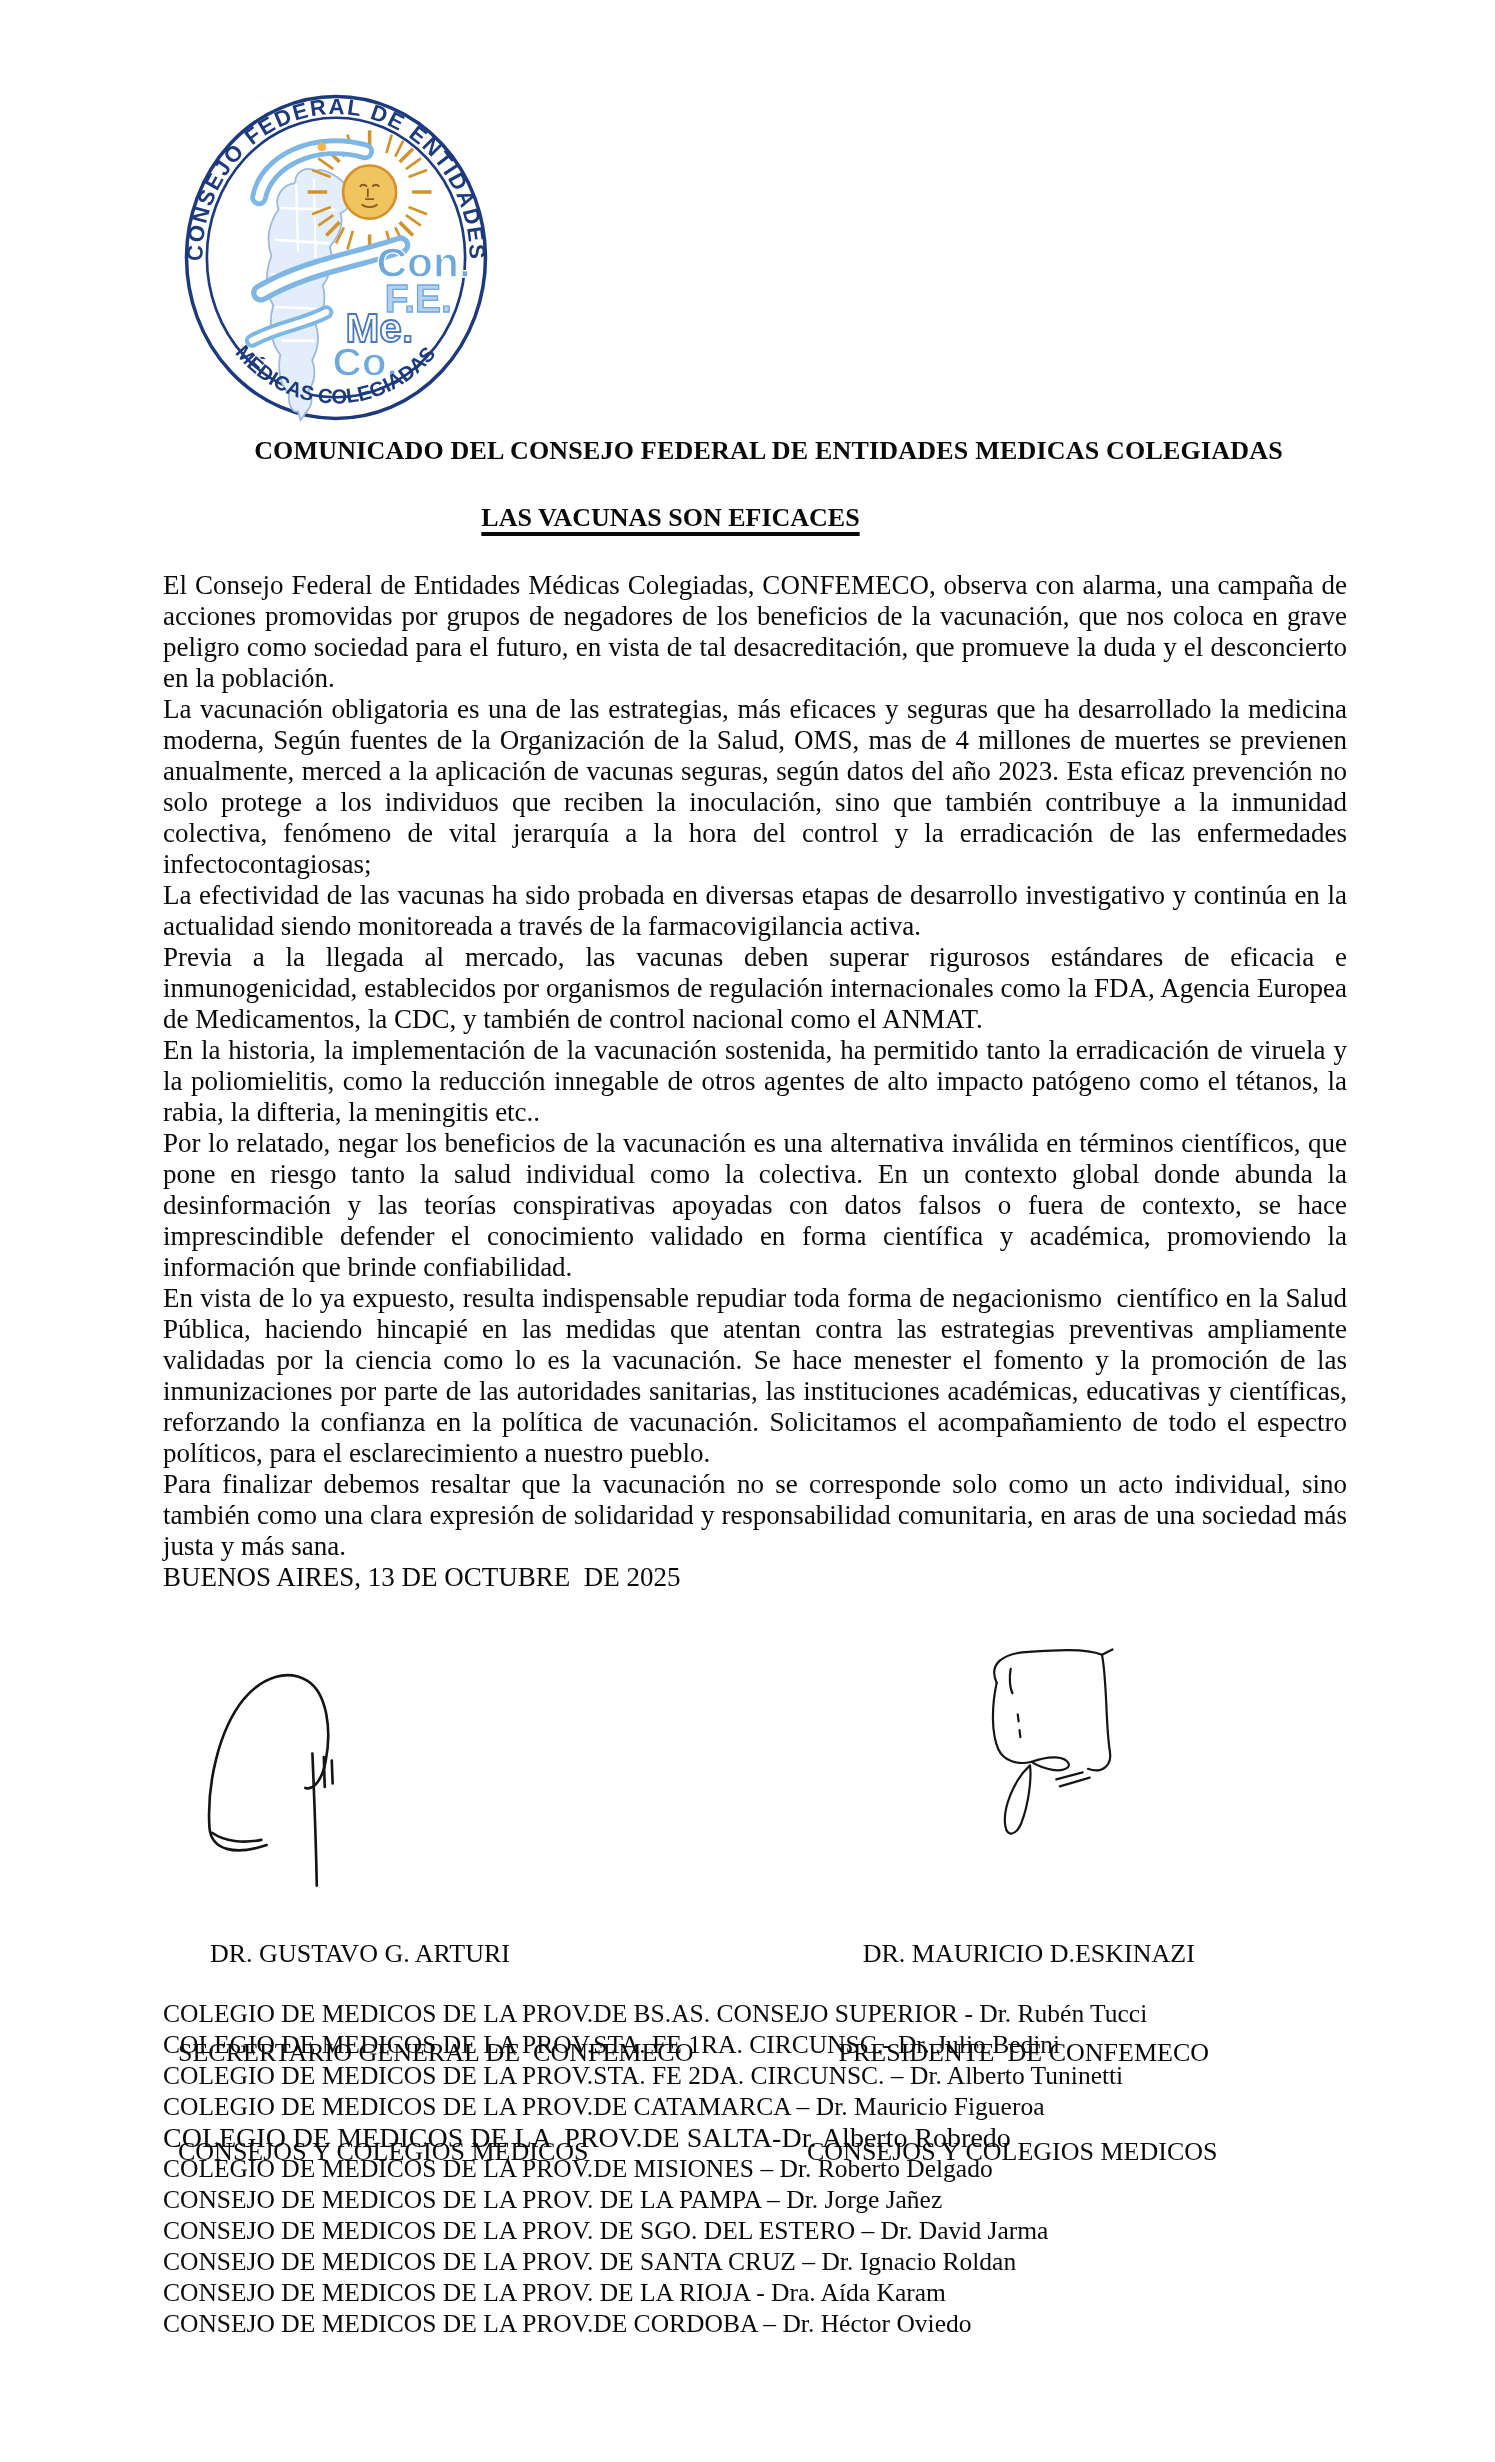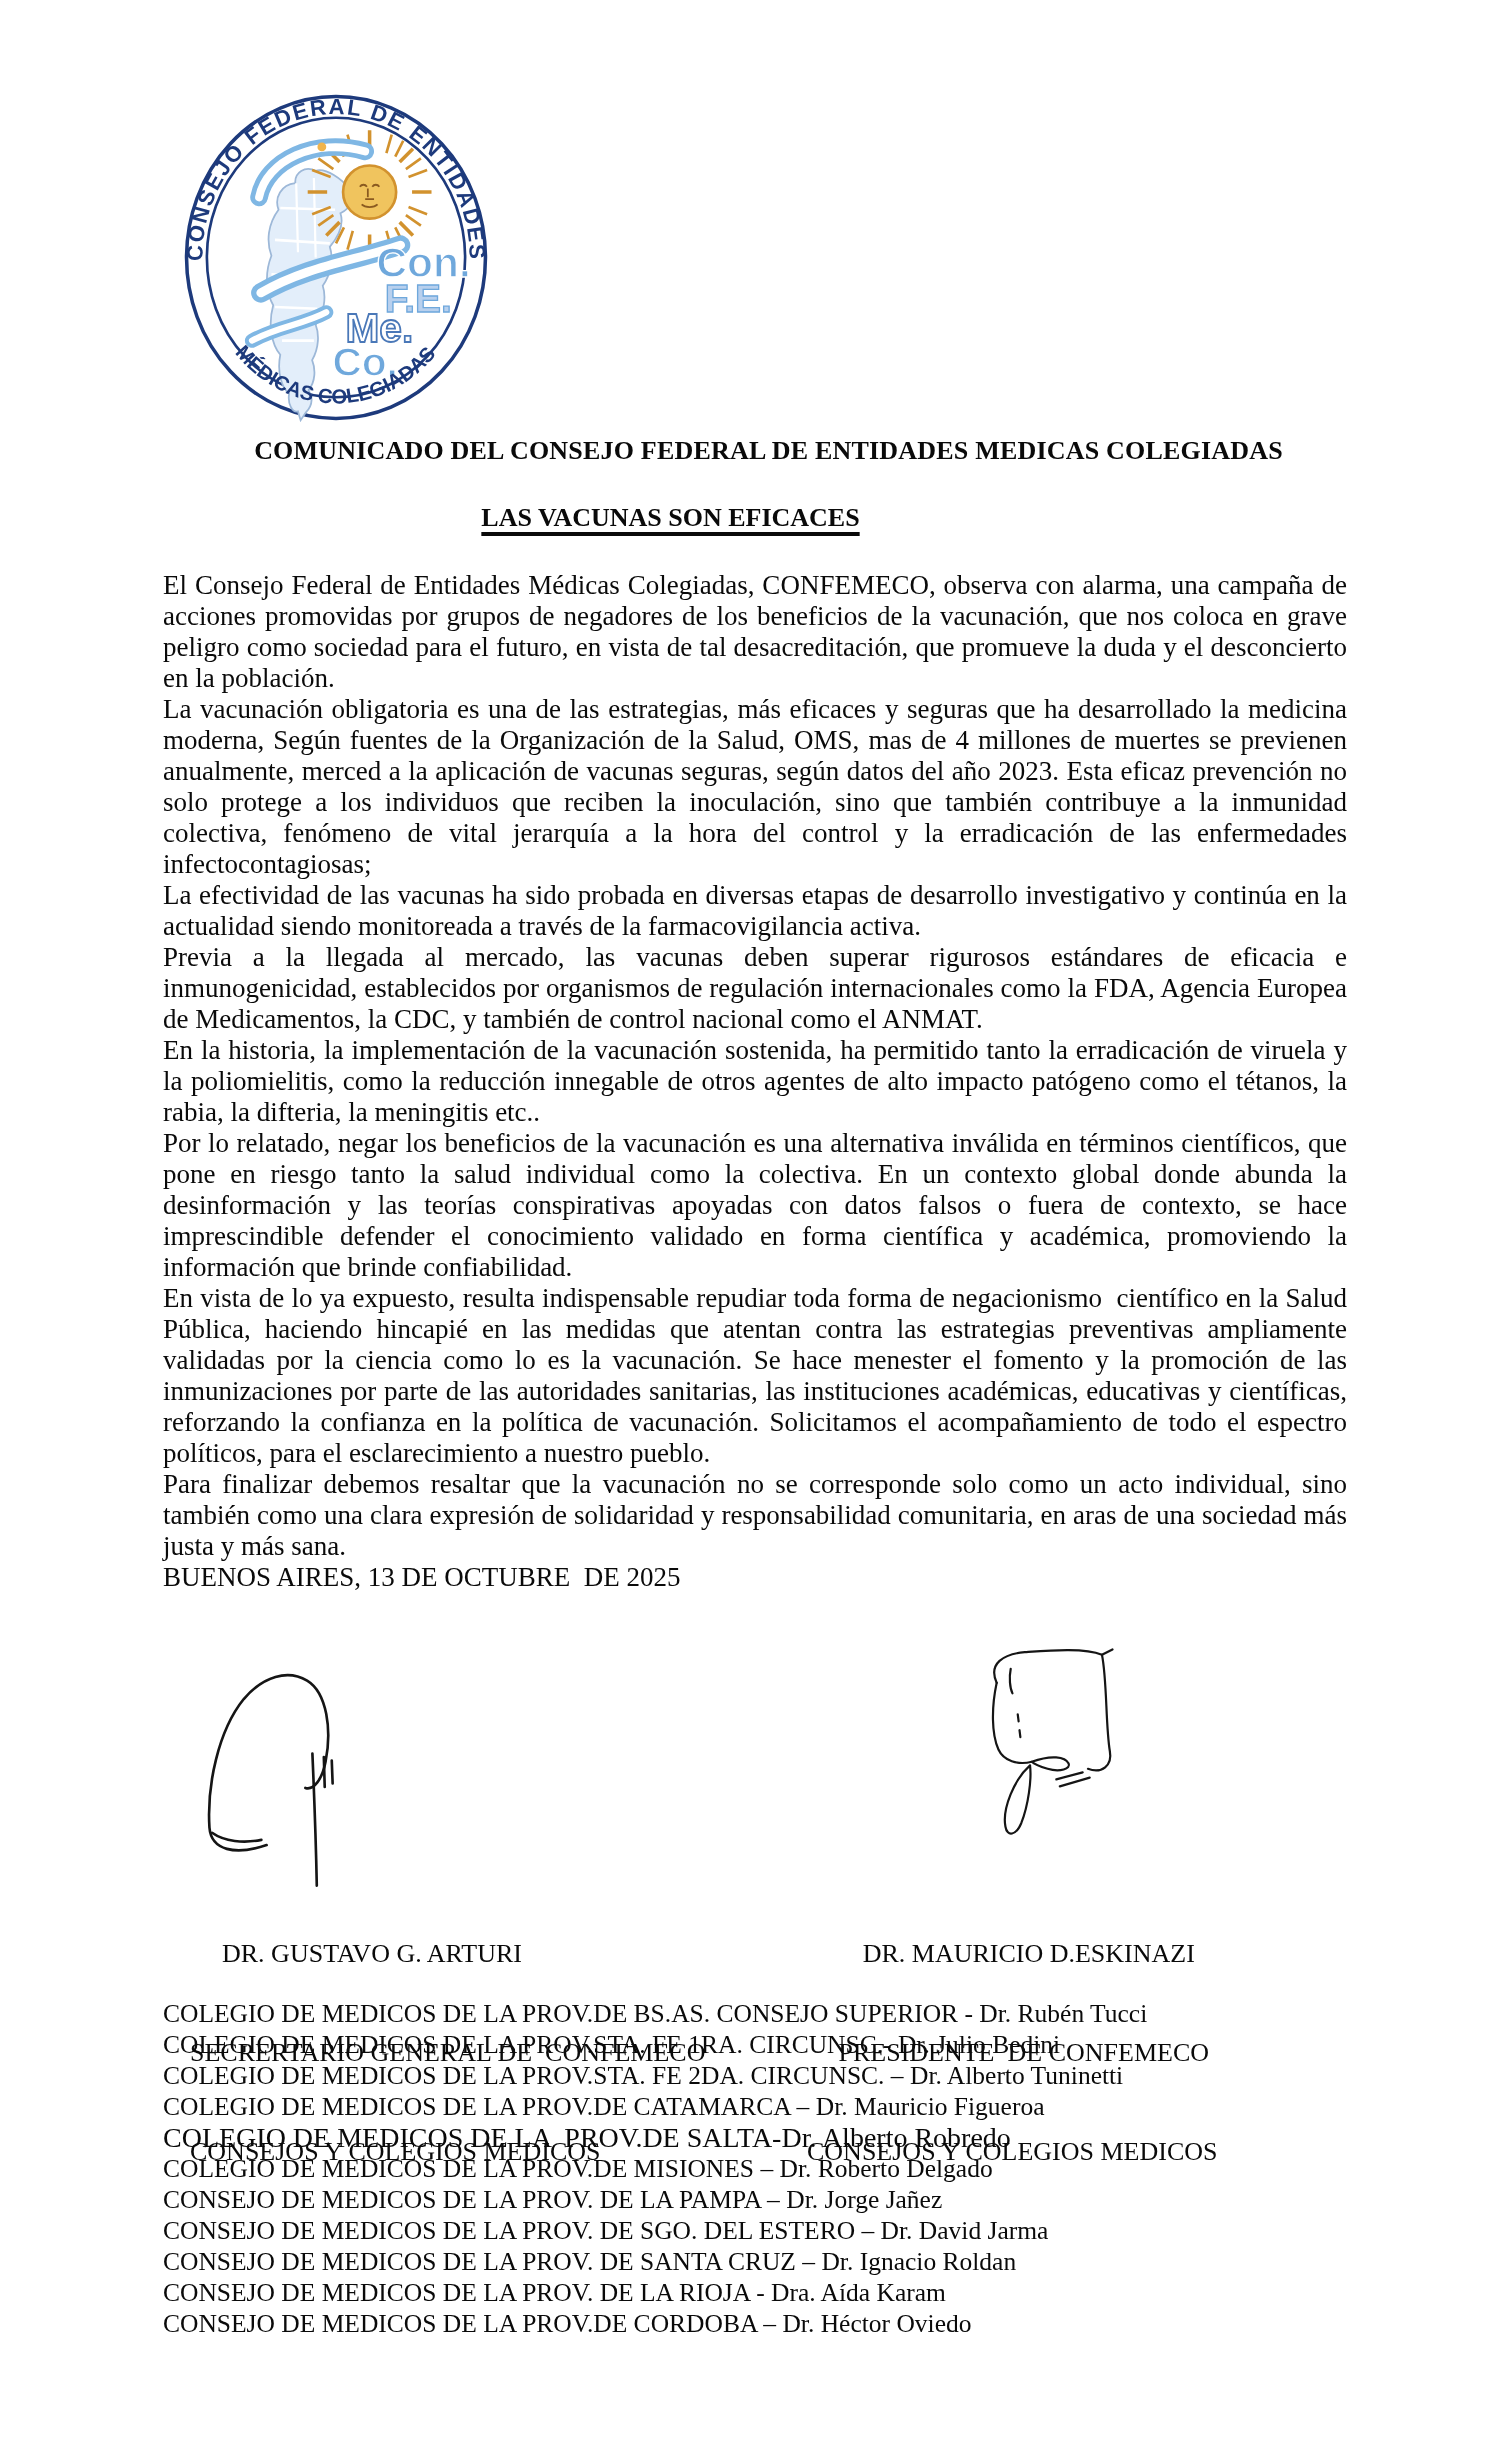--- a/index.html
+++ b/index.html
@@ -21,21 +21,21 @@
   .body-text{position:absolute;left:163px;top:570px;width:1184px;
              font-size:27px;line-height:31px;text-align:justify;}
   .body-text p{margin:0;white-space:pre-wrap;}
   .dateline{margin:0;text-align:left;white-space:pre-wrap;}
 
   
   .sig-draw-left{position:absolute;left:198px;top:1669px;width:198px;height:222px;}
   .sig-draw-right{position:absolute;left:972px;top:1646px;width:145px;height:193px;}
   .sig-col{position:absolute;font-size:26px;line-height:33px;white-space:pre-wrap;}
   .sig-col div{white-space:pre-wrap;}
-  .sig-left{left:190px;top:1871px;}
+  .sig-left{left:178px;top:1871px;}
   .sig-right{left:807px;top:1871px;text-align:center;}
   .sig-left .sig-name{margin-left:32px;}
   .sig-right .sig-name{margin-left:33px;}
   .sig-right .sig-role{margin-left:23px;}
 
   
   .signatories{position:absolute;left:163px;top:1998px;width:1231px;
                font-size:25.5px;line-height:31px;}
   .signatories div{white-space:pre-wrap;}
   .signatories div:nth-child(5){font-size:28px;}

